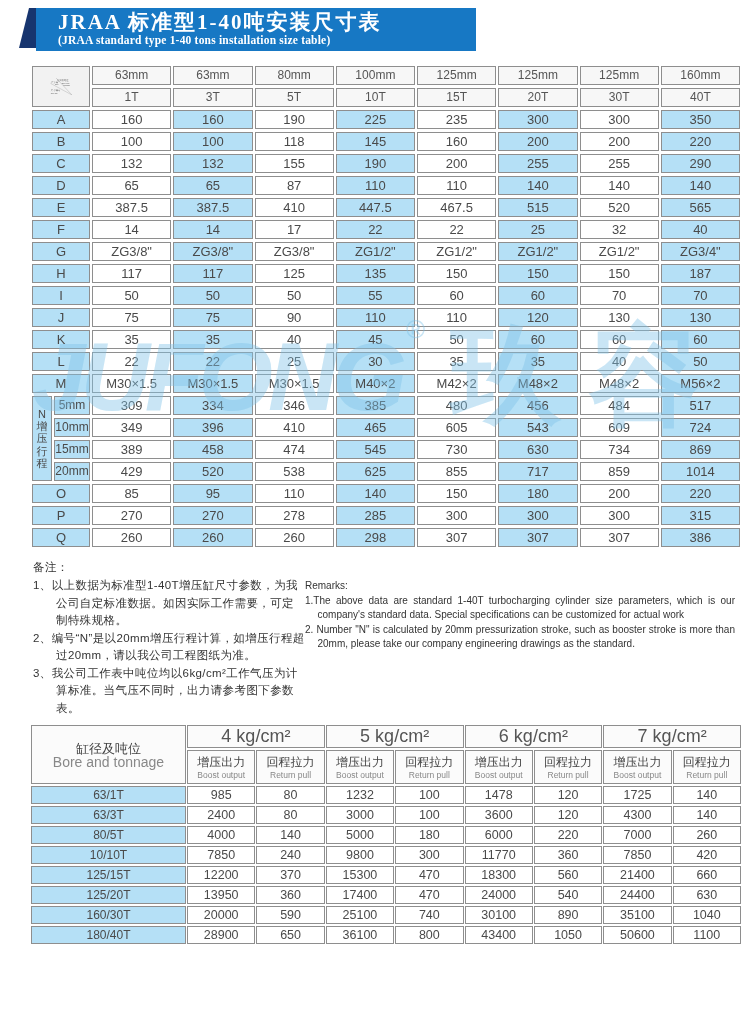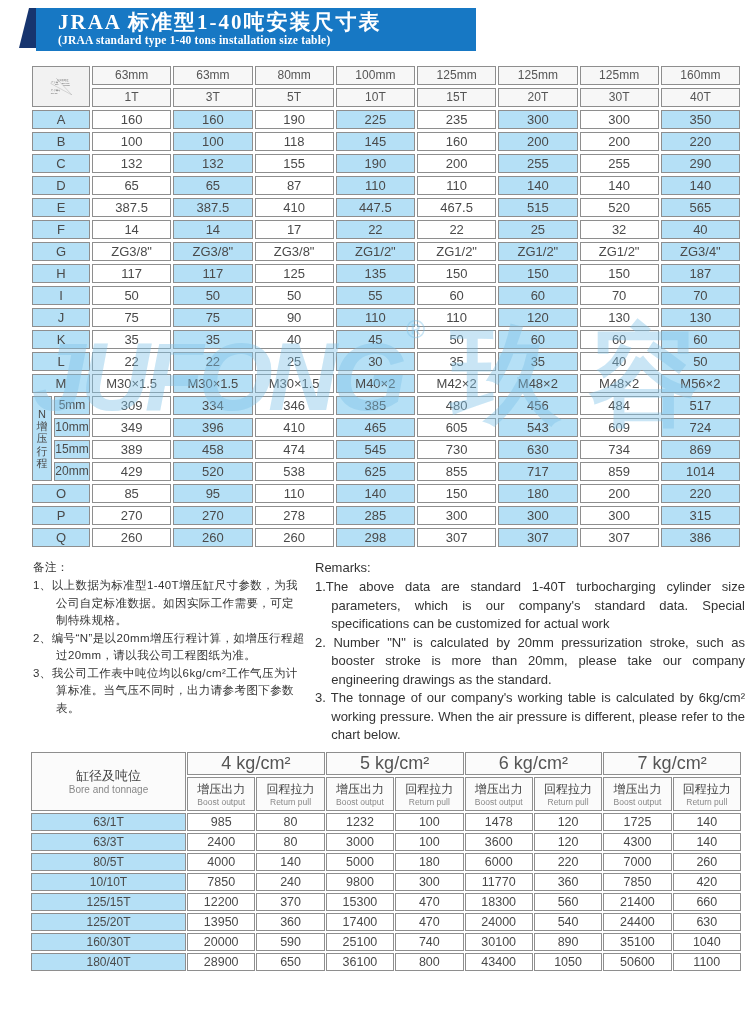--- a/index.html
+++ b/index.html
@@ -34,40 +34,40 @@
   
   .watermark{position:absolute;left:32px;top:282px;width:706px;height:190px;
       display:flex;align-items:center;opacity:0.42;color:#7fc3e8;
       pointer-events:none;z-index:6;white-space:nowrap;}
   .wm-latin{font-size:96px;font-weight:bold;font-style:italic;letter-spacing:-5px;
       font-family:"Liberation Sans",sans-serif;}
   .wm-reg{font-size:26px;font-weight:bold;position:relative;top:-48px;left:4px;}
   .wm-cjk{font-size:110px;font-weight:bold;letter-spacing:28px;margin-left:30px;}
 
   
-  .remarks{display:flex;margin:9px 0 0 33px;width:712px;gap:10px;}
+  .remarks{display:flex;margin:9px 0 0 33px;width:712px;}
   .rem-zh{width:272px;font-size:11.5px;line-height:1.52;letter-spacing:0.4px;color:#333;}
-  .rem-en{width:430px;font-size:13px;line-height:1.42;color:#333;text-align:justify;}
+  .rem-en{width:430px;font-size:10px;line-height:1.42;color:#333;text-align:justify;margin-top:20px;}
   .rem-h{margin:0 0 1px 0;}
   .rem-item{margin:0;padding-left:2em;text-indent:-2em;}
   .rem-en .rem-item{padding-left:1.25em;text-indent:-1.25em;}
 
   
   .t2{margin:6px 0 0 30px;border-collapse:separate;border-spacing:1px 2px;
       width:712px;table-layout:fixed;}
   .t2 td{border:1px solid #8e8e8e;text-align:center;vertical-align:middle;
       font-size:12.5px;color:#4a4a4a;padding:0;overflow:hidden;}
   .t2 td.hd{background:#fbfbfb;color:#555;}
   .t2 td.grp{height:18px;font-size:18px;}
   .t2 td.sub{height:32px;}
   .t2 .sub-zh{font-size:12px;line-height:15px;color:#444;}
   .t2 .sub-en{font-size:8.5px;line-height:10px;color:#888;}
   .t2 td.corner2{background:#fbfbfb;}
   .t2 .c2-zh{font-size:13px;color:#444;line-height:16px;}
-  .t2 .c2-en{font-size:10px;color:#888;line-height:11px;}
+  .t2 .c2-en{font-size:14px;color:#888;line-height:11px;}
   .t2 td.lbl2{background:#b5e0f6;font-size:12px;height:16px;}
   .t2 td.w{background:#fff;height:16px;}
 
   
   .corner svg{display:block;width:100%;height:100%;}
   .corner line{stroke:#8e8e8e;stroke-width:0.8;}
   .corner text{fill:#555;}
 </style>
 </head>
 <body>
@@ -357,21 +357,20 @@
     <div class="rem-zh" id="rem-zh">
       <p class="rem-h">备注：</p>
     <p class="rem-item">1、以上数据为标准型1-40T增压缸尺寸参数，为我公司自定标准数据。如因实际工作需要，可定制特殊规格。</p>
         <p class="rem-item">2、编号“N”是以20mm增压行程计算，如增压行程超过20mm，请以我公司工程图纸为准。</p>
         <p class="rem-item">3、我公司工作表中吨位均以6kg/cm²工作气压为计算标准。当气压不同时，出力请参考图下参数表。</p>
       </div>
     <div class="rem-en" id="rem-en">
       <p class="rem-h">Remarks:</p>
     <p class="rem-item">1.The above data are standard 1-40T turbocharging cylinder size parameters, which is our company's standard data. Special specifications can be customized for actual work</p>
         <p class="rem-item">2. Number "N" is calculated by 20mm pressurization stroke, such as booster stroke is more than 20mm, please take our company engineering drawings as the standard.</p>
-        <p class="rem-item">3. The tonnage of our company's working table is calculated by 6kg/cm² working pressure. When the air pressure is different, please refer to the chart below.</p>
       </div>
   </div>
 
 
   <table class="t2">
     <colgroup>
         <col style="width:155px">
       </colgroup>
     <thead>
       <tr id="t2-hr1">

